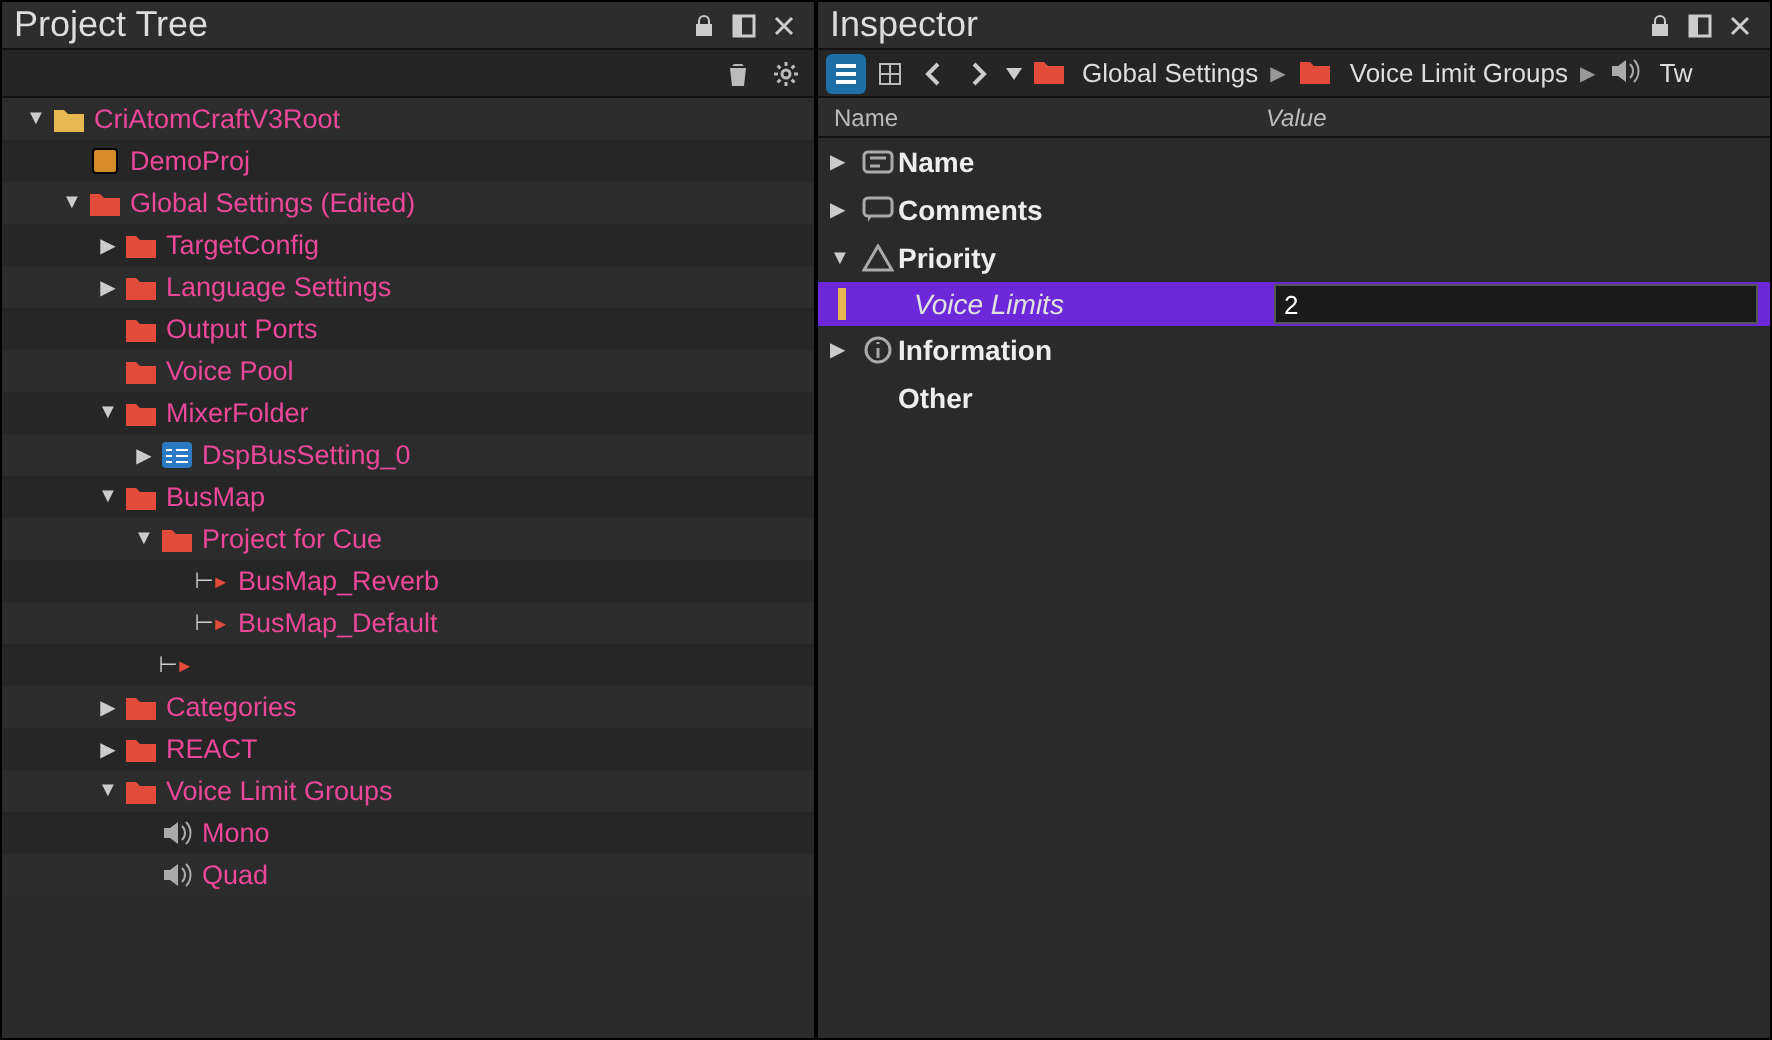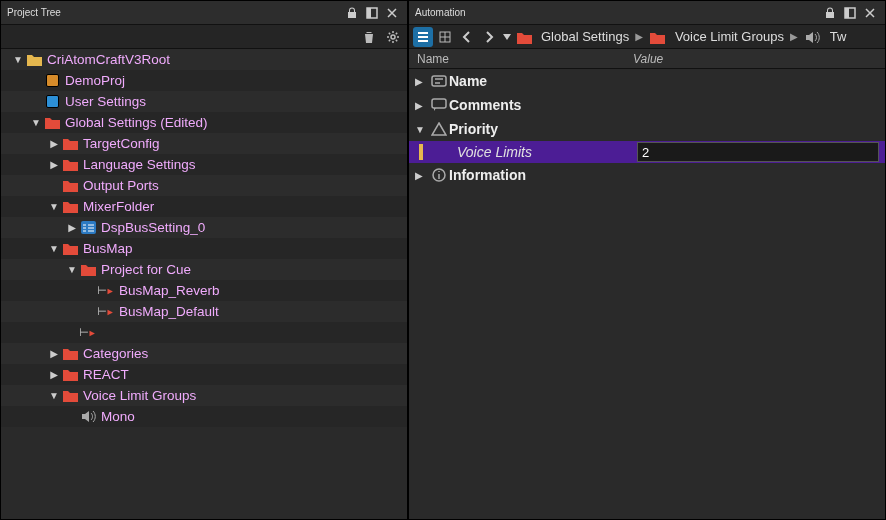--- a/index.html
+++ b/index.html
@@ -4,21 +4,21 @@
 <style>
   * { box-sizing: border-box; margin: 0; padding: 0; font-family: "Segoe UI", Arial, sans-serif; }
   html, body { width: 886px; height: 520px; background: #000; overflow: hidden; }
   .app { display: flex; width: 886px; height: 520px; }
 
   .panel { display: flex; flex-direction: column; background: #2a2a2a; border: 1px solid #000; }
   .panel-left { width: 408px; }
   .panel-right { flex: 1; }
 
   .panel-header {
-    height: 24px; background: #2d2d2d; color: #ddd; font-size: 10px;
+    height: 24px; background: #2d2d2d; color: #ddd; font-size: 18px;
     display: flex; align-items: center; padding: 0 6px;
     border-bottom: 1px solid #111;
   }
   .panel-header .title { flex: 1; }
   .panel-header .hbtn { width: 18px; height: 18px; margin-left: 2px; color: #ccc; display: inline-flex; align-items: center; justify-content: center; font-size: 11px; cursor: pointer; border-radius: 2px;}
 
   .toolbar {
     height: 24px; background: #252525; display: flex; align-items: center; justify-content: flex-end;
     padding: 0 4px; gap: 4px; border-bottom: 1px solid #111;
   }
@@ -35,32 +35,32 @@
   .tree-row.selected .label, .tree-row.selected .icon { color: #fff; }
   .indent { display: inline-block; }
   .arrow { width: 14px; display:inline-flex; justify-content:center; color:#ccc; cursor:pointer; font-size:10px;}
   .arrow.blank { visibility: hidden; }
   .icon { width: 18px; display:inline-flex; align-items:center; justify-content:center; margin-right:4px; }
   .box-o { width:13px; height:13px; background:#d68b2a; border:1px solid #000; border-radius:2px;}
   .box-b { width:13px; height:13px; background:#2c8fd6; border:1px solid #000; border-radius:2px; position:relative;}
   .bus-ico { font-size:11px; }
   .bus-ico::before { content:"⊢"; color:#ccc; margin-right:-1px;}
   .bus-ico::after { content:"►"; color:#e34b3a; font-size:9px;}
-  .label { color:#f0abfc; }
+  .label { color:#ec4899; }
 
   
   .insp-bar {
     height: 24px; background: #252525; display:flex; align-items:center; padding:0 4px;
     border-bottom:1px solid #111; overflow:hidden;
   }
   .insp-bar .chip { width:20px; height:20px; display:inline-flex; align-items:center; justify-content:center; margin-right:2px; cursor:pointer; border-radius:3px; color:#ccc;}
   .insp-bar .chip.active { background:#1d6fa5; color:#fff;}
   .crumb { display:flex; align-items:center; color:#ddd; font-size:13px; }
   .crumb .sep { margin:0 6px; color:#999; font-size:10px;}
-  .crumb .ci { display:inline-flex; align-items:flex-end; gap:4px;}
+  .crumb .ci { display:inline-flex; align-items:flex-start; gap:4px;}
 
   .insp-cols {
     height: 20px; background:#2d2d2d; border-bottom:1px solid #111; color:#bbb; font-size:12px;
     display:flex; align-items:center;
   }
   .insp-cols .colname { width: 218px; padding-left:8px;}
   .insp-cols .colval { flex:1; padding-left:6px;font-style:italic;}
 
   .insp-body { flex:1; background:#2a2a2a; color:#ddd; font-size:14px; overflow:auto;}
   .grp-row {
@@ -69,21 +69,21 @@
   .grp-row .arw { width:14px; font-size:10px; color:#ccc; cursor:pointer;}
   .grp-row .gicon { width:20px; display:inline-flex; align-items:center; justify-content:center; color:#aaa;}
   .grp-row .glabel { font-weight:600; color:#eee; }
   .prop-row {
     height:22px; display:flex; align-items:center;
   }
   .prop-row .plabel {
     width:218px; padding-left:34px; font-style:italic; color:#e0e0e0;
     border-left: 4px solid #e6b84f; margin-left:10px;
   }
-  .prop-row.sel { background:#4c1d95; }
+  .prop-row.sel { background:#6d28d9; }
   .prop-row .pval {
     flex:1; height:20px; background:#1a1a1a; border:1px solid #555; color:#fff;
     padding:0 4px; font-size:13px; margin-right:6px;
   }
 
   svg { display:block; }
 </style>
 </head>
 <body>
 
@@ -136,28 +136,20 @@
         <div class="tree-row">
           <span class="indent" style="width:28px"></span>
           <span class="arrow blank"></span>
           <span class="icon">
             <span class="box-o"></span>
           </span>
           <span class="label">DemoProj</span>
         </div>
         <div class="tree-row">
           <span class="indent" style="width:28px"></span>
-          <span class="arrow blank"></span>
-          <span class="icon">
-            <span class="box-b"></span>
-          </span>
-          <span class="label">User Settings</span>
-        </div>
-        <div class="tree-row">
-          <span class="indent" style="width:28px"></span>
           <span class="arrow ">▼</span>
           <span class="icon">
             <svg width="15" height="13" viewBox="0 0 15 13">
               <path d="M0 2h5l2 2h8v9H0z" fill="#e34b3a"></path>
             </svg>
           </span>
           <span class="label">Global Settings (Edited)</span>
         </div>
         <div class="tree-row">
           <span class="indent" style="width:46px"></span>
@@ -181,20 +173,30 @@
         </div>
         <div class="tree-row">
           <span class="indent" style="width:46px"></span>
           <span class="arrow blank"></span>
           <span class="icon">
             <svg width="15" height="13" viewBox="0 0 15 13">
               <path d="M0 2h5l2 2h8v9H0z" fill="#e34b3a"></path>
             </svg>
           </span>
           <span class="label">Output Ports</span>
+        </div>
+        <div class="tree-row">
+          <span class="indent" style="width:46px"></span>
+          <span class="arrow blank"></span>
+          <span class="icon">
+            <svg width="15" height="13" viewBox="0 0 15 13">
+              <path d="M0 2h5l2 2h8v9H0z" fill="#e34b3a"></path>
+            </svg>
+          </span>
+          <span class="label">Voice Pool</span>
         </div>
         <div class="tree-row">
           <span class="indent" style="width:46px"></span>
           <span class="arrow ">▼</span>
           <span class="icon">
             <svg width="15" height="13" viewBox="0 0 15 13">
               <path d="M0 2h5l2 2h8v9H0z" fill="#e34b3a"></path>
             </svg>
           </span>
           <span class="label">MixerFolder</span>
@@ -287,26 +289,37 @@
           <span class="indent" style="width:64px"></span>
           <span class="arrow blank"></span>
           <span class="icon">
             <svg width="15" height="13" viewBox="0 0 15 13">
               <path d="M1 4h3l4-3v11l-4-3H1z" fill="#aaa"></path>
               <path d="M10 3c2 2 2 5 0 7M12 1c3 3 3 8 0 11" stroke="#aaa" fill="none"></path>
             </svg>
           </span>
           <span class="label">Mono</span>
         </div>
+        <div class="tree-row">
+          <span class="indent" style="width:64px"></span>
+          <span class="arrow blank"></span>
+          <span class="icon">
+            <svg width="15" height="13" viewBox="0 0 15 13">
+              <path d="M1 4h3l4-3v11l-4-3H1z" fill="#aaa"></path>
+              <path d="M10 3c2 2 2 5 0 7M12 1c3 3 3 8 0 11" stroke="#aaa" fill="none"></path>
+            </svg>
+          </span>
+          <span class="label">Quad</span>
+        </div>
       </div>
   </div>
 
   <div class="panel panel-right">
     <div class="panel-header">
-      <span class="title">Automation</span>
+      <span class="title">Inspector</span>
       <span class="hbtn">
         <svg width="12" height="12" viewBox="0 0 12 12">
             <path d="M3 5V3.5a3 3 0 016 0V5h1v6H2V5h1zm1 0h4V3.5a2 2 0 00-4 0V5z" fill="#ccc"></path>
           </svg>
       </span>
       <span class="hbtn">
         <svg width="12" height="12" viewBox="0 0 12 12">
             <rect x="1" y="1" width="10" height="10" fill="none" stroke="#ccc" stroke-width="1.5"></rect>
             <rect x="1" y="1" width="4" height="10" fill="#ccc"></rect>
           </svg>
@@ -418,15 +431,20 @@
         <div class="grp-row">
           <span class="arw">▶</span>
           <span class="gicon">
             <svg width="16" height="14" viewBox="0 0 16 14">
               <circle cx="8" cy="7" r="6" fill="none" stroke="#aaa" stroke-width="1.5"></circle>
               <path d="M8 6v5M8 3v1" stroke="#aaa" stroke-width="1.5"></path>
             </svg>
           </span>
           <span class="glabel">Information</span>
         </div>
+        <div class="grp-row">
+          <span class="arw"></span>
+          <span class="gicon"></span>
+          <span class="glabel">Other</span>
+        </div>
       </div>
   </div>
 </div>
 
 </body></html>

